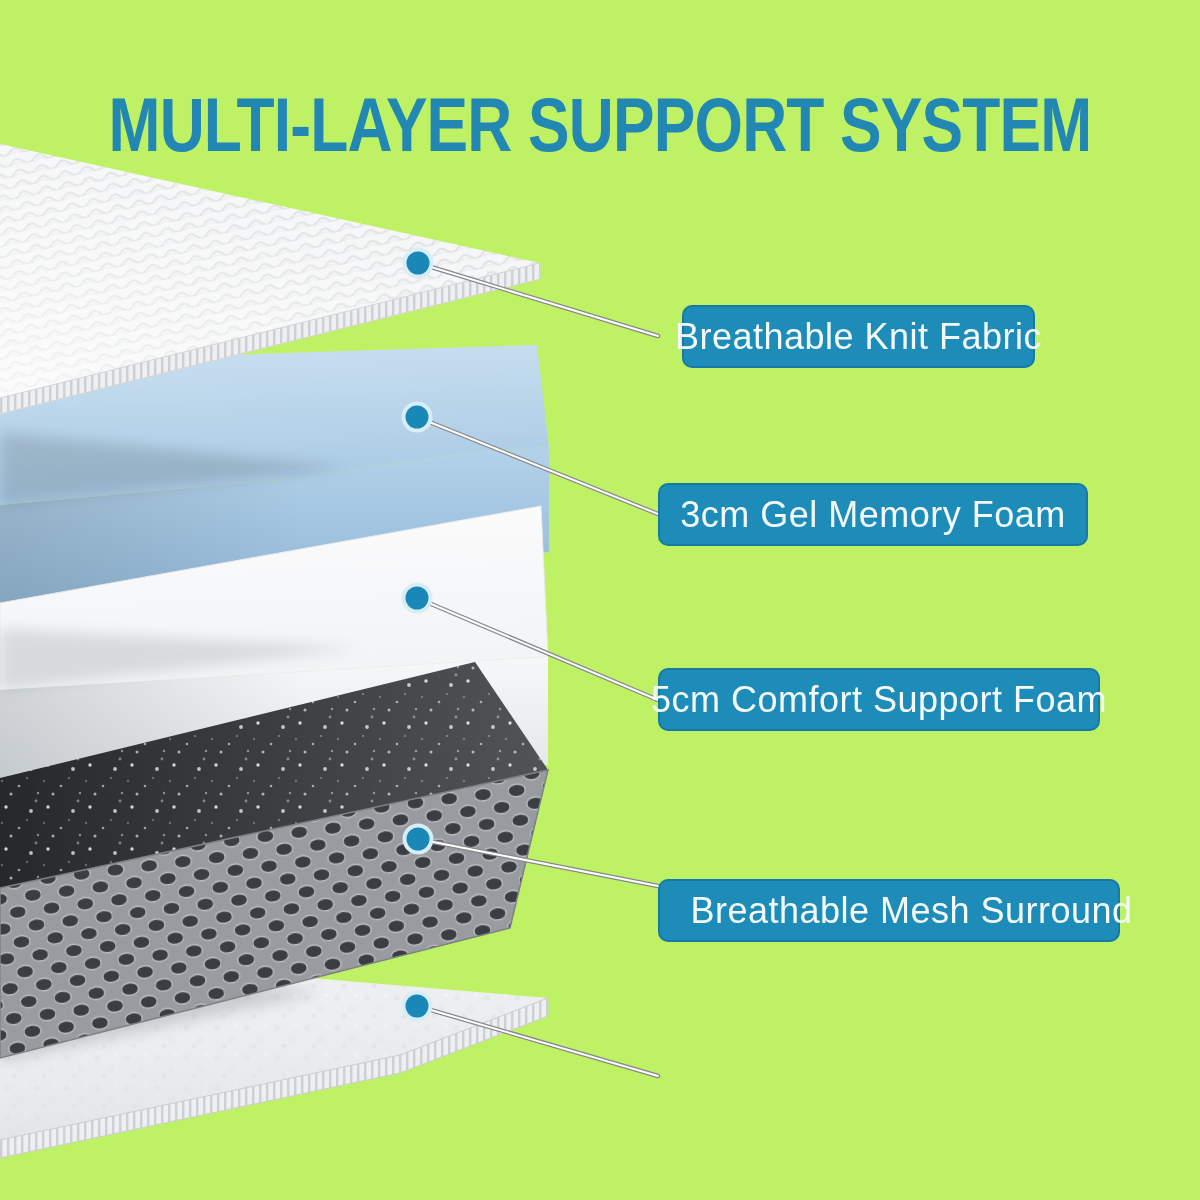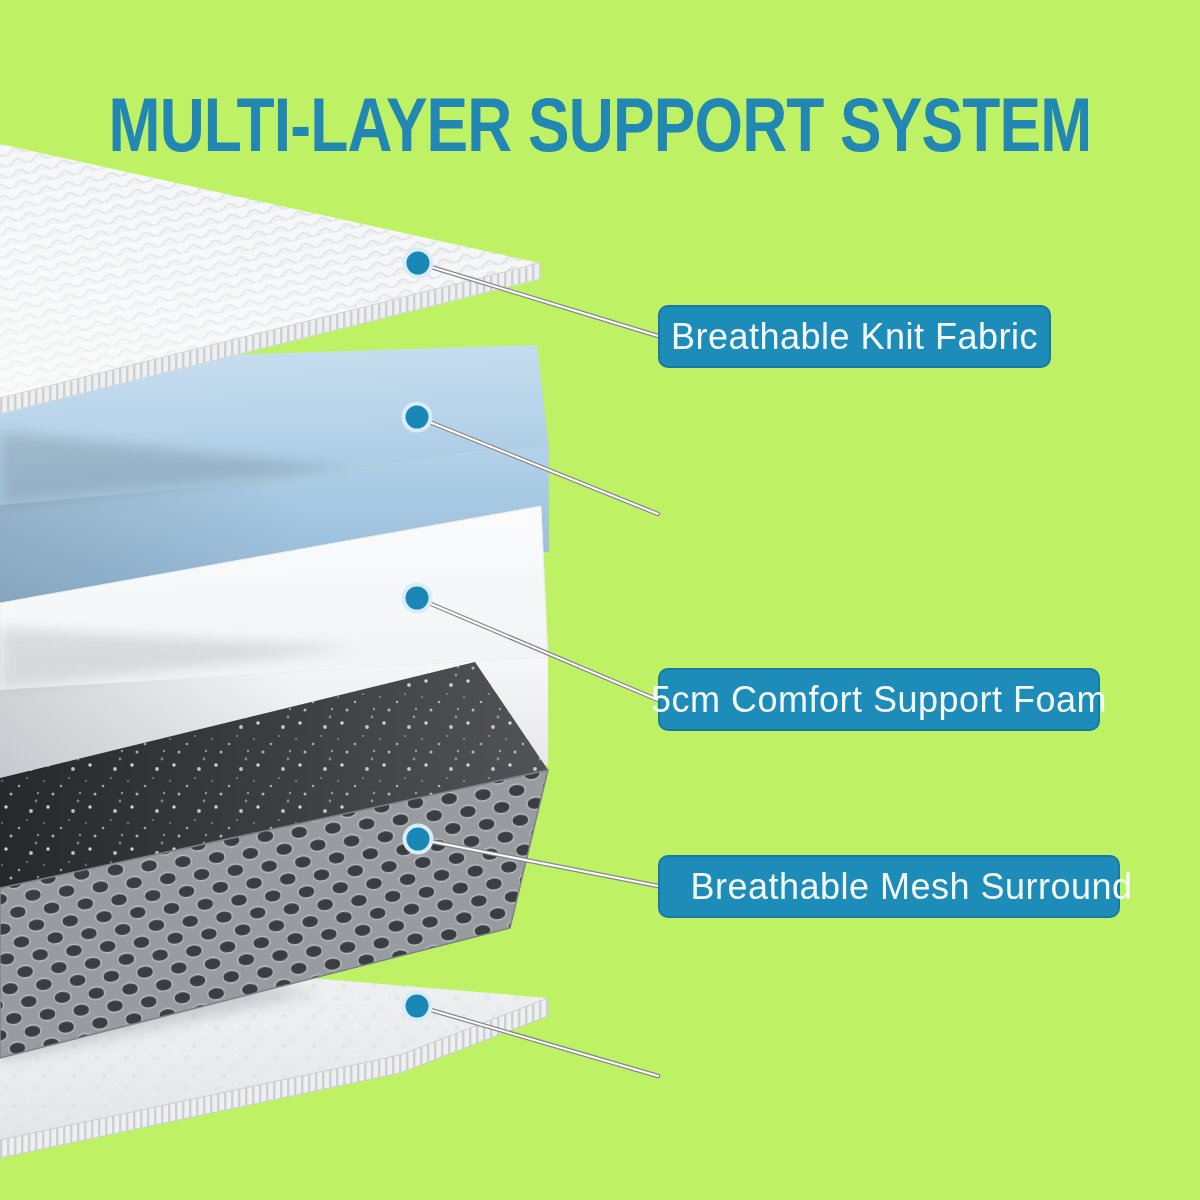--- a/index.html
+++ b/index.html
@@ -160,16 +160,17 @@
 
     <g>
       <circle cx="418" cy="263" r="13.5" stroke-width="4" stroke="#D8EDF7" fill="#1A88B7"></circle>
       <circle cx="417" cy="417" r="13.5" stroke-width="4" stroke="#D8EDF7" fill="#1A88B7"></circle>
       <circle cx="417" cy="598" r="13.5" stroke-width="4" stroke="#D8EDF7" fill="#1A88B7"></circle>
       <circle cx="418" cy="839" r="13.5" stroke-width="4" stroke="#D8EDF7" fill="#1A88B7"></circle>
       <circle cx="417" cy="1006" r="13.5" stroke-width="4" stroke="#D8EDF7" fill="#1A88B7"></circle>
     </g>
   </svg>
 
-  <div class="callout-box" style="top:305px;width:393px;">Breathable Knit Fabric</div>
+  <div class="callout-box" style="top:305px;width:353px;margin-left:24px;">Breathable Knit Fabric</div>
+  <div class="callout-box" style="top:483px;width:430px;">3cm Gel Memory Foam</div>
   <div class="callout-box" style="top:668px;width:442px;">5cm Comfort Support Foam</div>
-  <div class="callout-box" style="top:855px;width:462px;padding-left:45px;">Breathable Mesh Surround</div>
+  <div class="callout-box" style="top:879px;width:462px;padding-left:45px;">Breathable Mesh Surround</div>
 </div>
 
 </body></html>

